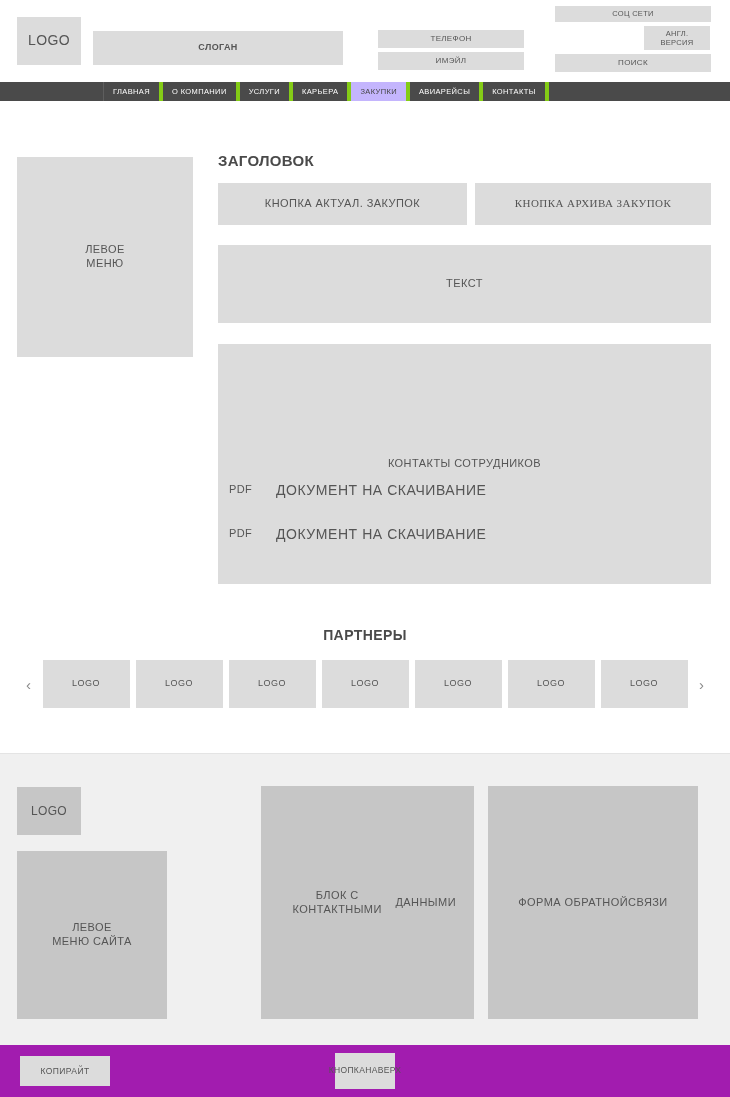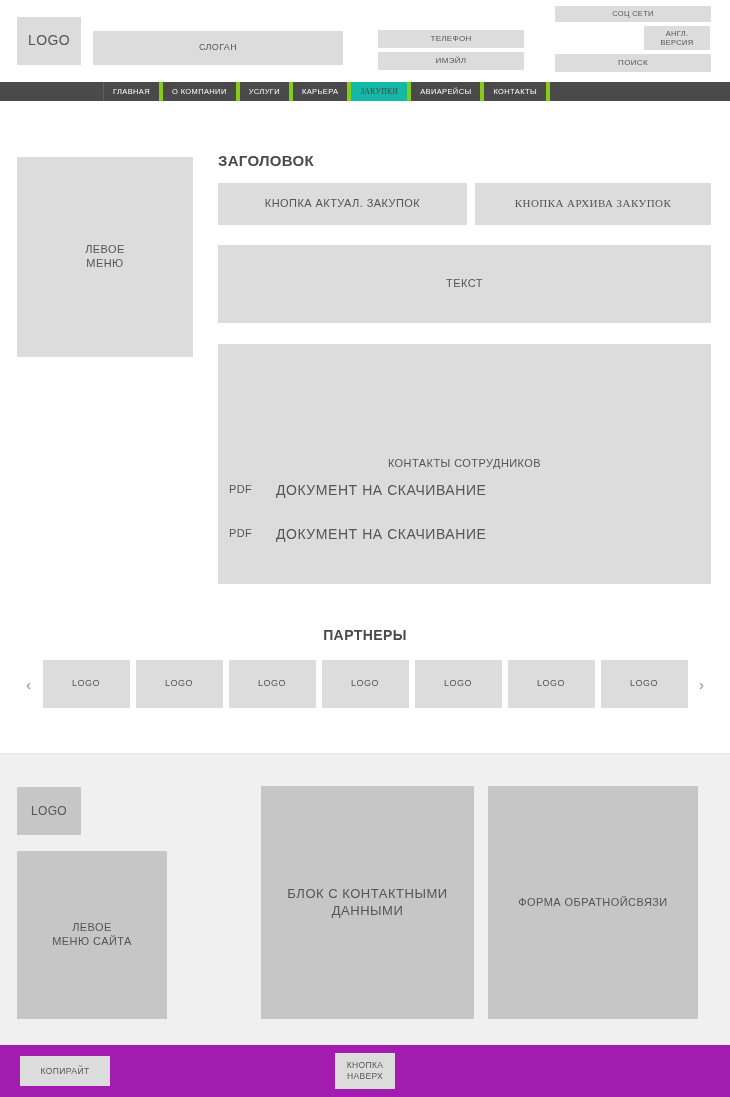--- a/index.html
+++ b/index.html
@@ -45,20 +45,21 @@
     left: 17px; top: 17px;
     width: 64px; height: 48px;
     font-size: 14px;
     letter-spacing: .03em;
   }
   .hdr-slogan {
     position: absolute;
     left: 93px; top: 31px;
     width: 250px; height: 34px;
     font-size: 9px;
+    font-weight: bold;
   }
   .hdr-phone {
     position: absolute;
     left: 378px; top: 30px;
     width: 146px; height: 18px;
     font-size: 8px;
   }
   .hdr-email {
     position: absolute;
     left: 378px; top: 52px;
@@ -101,23 +102,22 @@
     justify-content: center;
     padding: 0 9px;
     font-size: 7.5px;
     color: #ffffff;
     letter-spacing: .05em;
     border-right: 4px solid #84cc16;
     white-space: nowrap;
   }
   .nav-item:first-child { border-left: 1px solid #5e5e5e; }
   .nav-item.active {
-    background: #14b8a6;
+    background: #c4b5fd;
     color: #444444;
-    font-family: Liberation Serif, serif;
   }
 
   
   .main {
     position: relative;
     height: 522px;
     background: #ffffff;
   }
   .left-menu {
     position: absolute;
@@ -234,22 +234,22 @@
     position: absolute;
     left: 17px; top: 97px;
     width: 150px; height: 168px;
     font-size: 11px;
     flex-direction: column;
   }
   .ftr-contacts {
     position: absolute;
     left: 261px; top: 32px;
     width: 213px; height: 233px;
-    font-size: 13px;
-    flex-direction: column;
+    font-size: 11px;
+    flex-direction: row;
     padding: 0 18px;
   }
   .ftr-form {
     position: absolute;
     left: 488px; top: 32px;
     width: 210px; height: 233px;
     font-size: 11px;
     flex-direction: row;
     padding: 0 18px;
   }
@@ -266,21 +266,20 @@
     width: 90px; height: 30px;
     font-size: 8.5px;
     letter-spacing: .05em;
   }
   .totop {
     position: absolute;
     left: 335px; top: 8px;
     width: 60px; height: 36px;
     font-size: 8.5px;
     letter-spacing: .04em;
-    flex-direction: column;
     line-height: 1.35;
   }
   .totop span { display: block; }
 </style>
 </head>
 <body>
 
 <div class="page">
 
   <div class="header">

